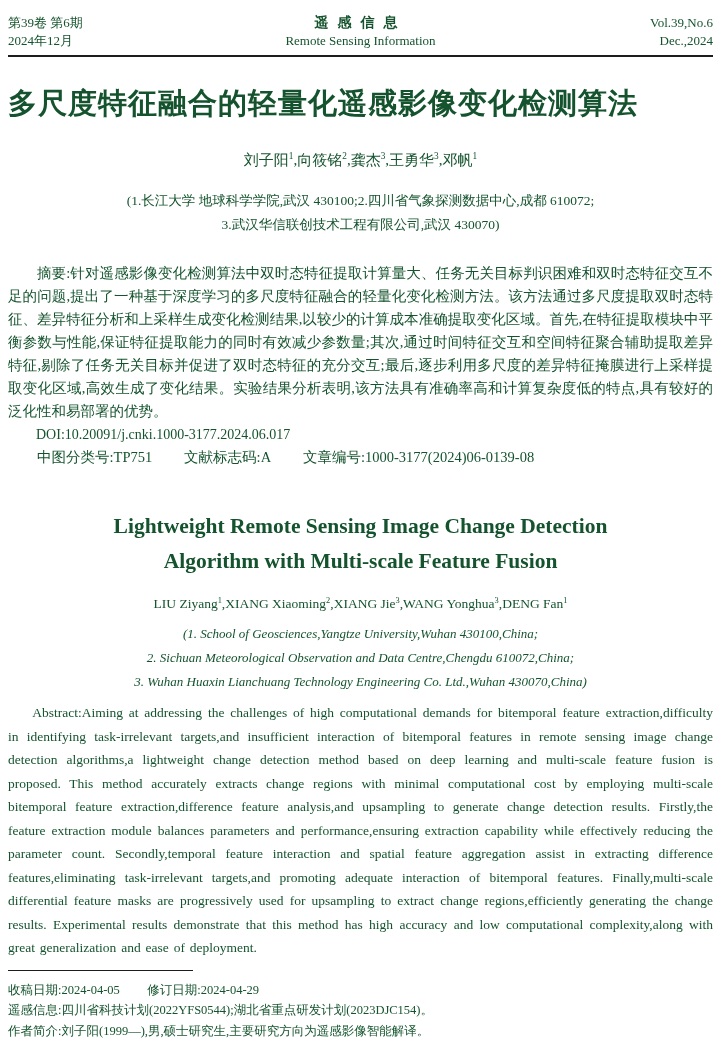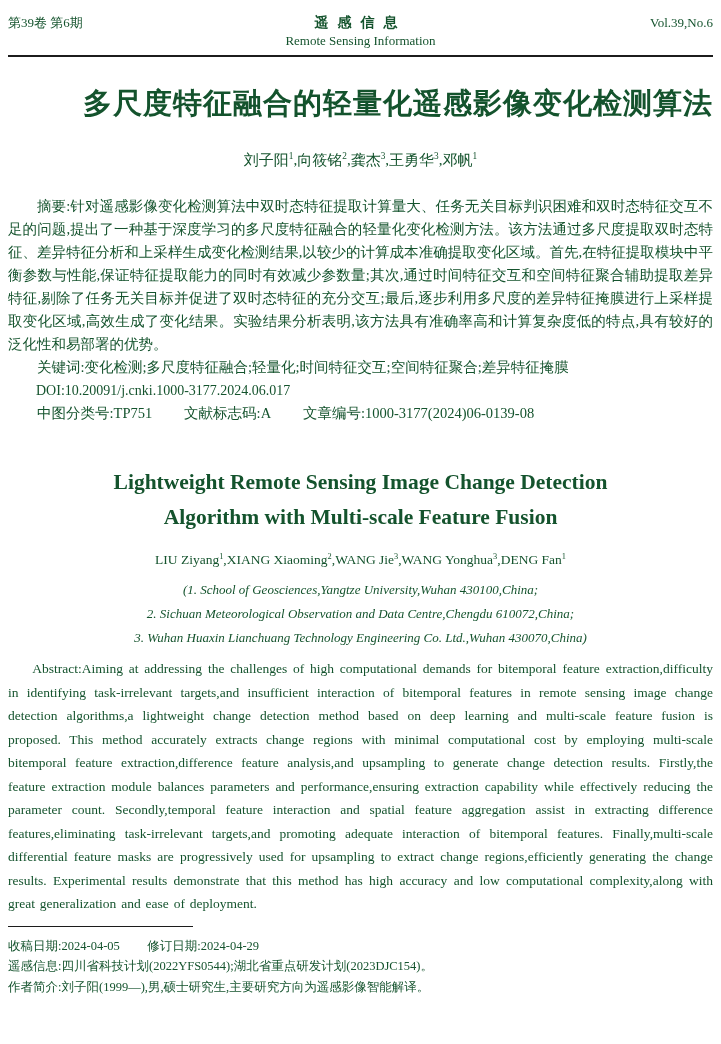--- a/index.html
+++ b/index.html
@@ -24,21 +24,21 @@
   .jheader .col { font-size: 13px; line-height: 18px; }
   .jheader .left { text-align: left; width: 180px; }
   .jheader .center { text-align: center; flex: 1; }
   .jheader .right { text-align: right; width: 180px; }
   .journal-cn { font-weight: bold; letter-spacing: 9px; font-size: 14px; }
   .journal-en { font-size: 13px; }
 
   
   .title-cn {
     margin-top: 27px;
-    text-align: right;
+    text-align: left;
     font-family: "Liberation Sans", "DejaVu Sans", sans-serif;
     font-weight: bold;
     font-size: 29px;
     letter-spacing: 1px;
   }
   .authors-cn {
     margin-top: 27px;
     text-align: center;
     font-size: 15px;
     font-family: Liberation Serif, serif;
@@ -112,51 +112,56 @@
   .fn-gap { display: inline-block; width: 2.2em; }
 </style>
 </head>
 <body>
 
 <div class="page">
 
   <div class="jheader">
     <div class="col left">
       <div>第39卷 第6期</div>
+      <div>2024年12月</div>
     </div>
     <div class="col center">
       <div class="journal-cn">遥感信息</div>
       <div class="journal-en">Remote Sensing Information</div>
     </div>
     <div class="col right">
       <div>Vol.39,No.6</div>
+      <div>Dec.,2024</div>
     </div>
   </div>
 
   <h1 class="title-cn">多尺度特征融合的轻量化遥感影像变化检测算法</h1>
 
   <div class="authors-cn">
     <span><span>刘子阳</span><sup>1</sup><span>,</span></span><span><span>向筱铭</span><sup>2</sup><span>,</span></span><span><span>龚杰</span><sup>3</sup><span>,</span></span><span><span>王勇华</span><sup>3</sup><span>,</span></span><span><span>邓帆</span><sup>1</sup><span></span></span>
   </div>
 
+  <div class="affils-cn">
+    <div>(1.长江大学 地球科学学院,武汉 430100;2.四川省气象探测数据中心,成都 610072;</div>
+    <div>3.武汉华信联创技术工程有限公司,武汉 430070)</div>
+  </div>
 
   <p class="abs-cn"><b class="lbl">摘要:</b><span>针对遥感影像变化检测算法中双时态特征提取计算量大、任务无关目标判识困难和双时态特征交互不足的问题,提出了一种基于深度学习的多尺度特征融合的轻量化变化检测方法。该方法通过多尺度提取双时态特征、差异特征分析和上采样生成变化检测结果,以较少的计算成本准确提取变化区域。首先,在特征提取模块中平衡参数与性能,保证特征提取能力的同时有效减少参数量;其次,通过时间特征交互和空间特征聚合辅助提取差异特征,剔除了任务无关目标并促进了双时态特征的充分交互;最后,逐步利用多尺度的差异特征掩膜进行上采样提取变化区域,高效生成了变化结果。实验结果分析表明,该方法具有准确率高和计算复杂度低的特点,具有较好的泛化性和易部署的优势。</span></p>
 
-  <p class="kw-line"><b class="lbl">关键词:</b><span>变化检测;多尺度特征融合;轻量化;时间特征交互;空间特征聚合;差异特征掩膜</span></p>
 
   <p class="doi-line"><b class="lbl">DOI:</b><span>10.20091/j.cnki.1000-3177.2024.06.017</span></p>
 
   <p class="meta-line">
     <span class="pair"><b class="lbl">中图分类号:</b><span>TP751</span></span><span class="pair"><b class="lbl">文献标志码:</b><span>A</span></span><span class="pair"><b class="lbl">文章编号:</b><span>1000-3177(2024)06-0139-08</span></span>
   </p>
 
   <h2 class="title-en">Lightweight Remote Sensing Image Change Detection Algorithm with Multi-scale Feature Fusion</h2>
 
   <div class="authors-en">
-    <span><span>LIU Ziyang</span><sup>1</sup><span>,</span></span><span><span>XIANG Xiaoming</span><sup>2</sup><span>,</span></span><span><span>WANG Jie</span><sup>3</sup><span>,</span></span><span><span>WANG Yonghua</span><sup>3</sup><span>,</span></span><span><span>DENG Fan</span><sup>1</sup><span></span></span>
+    <span><span>LIU Ziyang</span><sup>1</sup><span>,</span></span><span><span>XIANG Xiaoming</span><sup>2</sup><span>,</span></span><span><span>XIANG Jie</span><sup>3</sup><span>,</span></span><span><span>WANG Yonghua</span><sup>3</sup><span>,</span></span><span><span>DENG Fan</span><sup>1</sup><span></span></span>
   </div>
 
   <div class="affils-en">
     <div>(1. School of Geosciences,Yangtze University,Wuhan 430100,China;</div>
     <div>2. Sichuan Meteorological Observation and Data Centre,Chengdu 610072,China;</div>
     <div>3. Wuhan Huaxin Lianchuang Technology Engineering Co. Ltd.,Wuhan 430070,China)</div>
   </div>
 
   <p class="abs-en"><b class="lbl">Abstract:</b><span>Aiming at addressing the challenges of high computational demands for bitemporal feature extraction,difficulty in identifying task-irrelevant targets,and insufficient interaction of bitemporal features in remote sensing image change detection algorithms,a lightweight change detection method based on deep learning and multi-scale feature fusion is proposed. This method accurately extracts change regions with minimal computational cost by employing multi-scale bitemporal feature extraction,difference feature analysis,and upsampling to generate change detection results. Firstly,the feature extraction module balances parameters and performance,ensuring extraction capability while effectively reducing the parameter count. Secondly,temporal feature interaction and spatial feature aggregation assist in extracting difference features,eliminating task-irrelevant targets,and promoting adequate interaction of bitemporal features. Finally,multi-scale differential feature masks are progressively used for upsampling to extract change regions,efficiently generating the change results. Experimental results demonstrate that this method has high accuracy and low computational complexity,along with great generalization and ease of deployment.</span></p>
 

